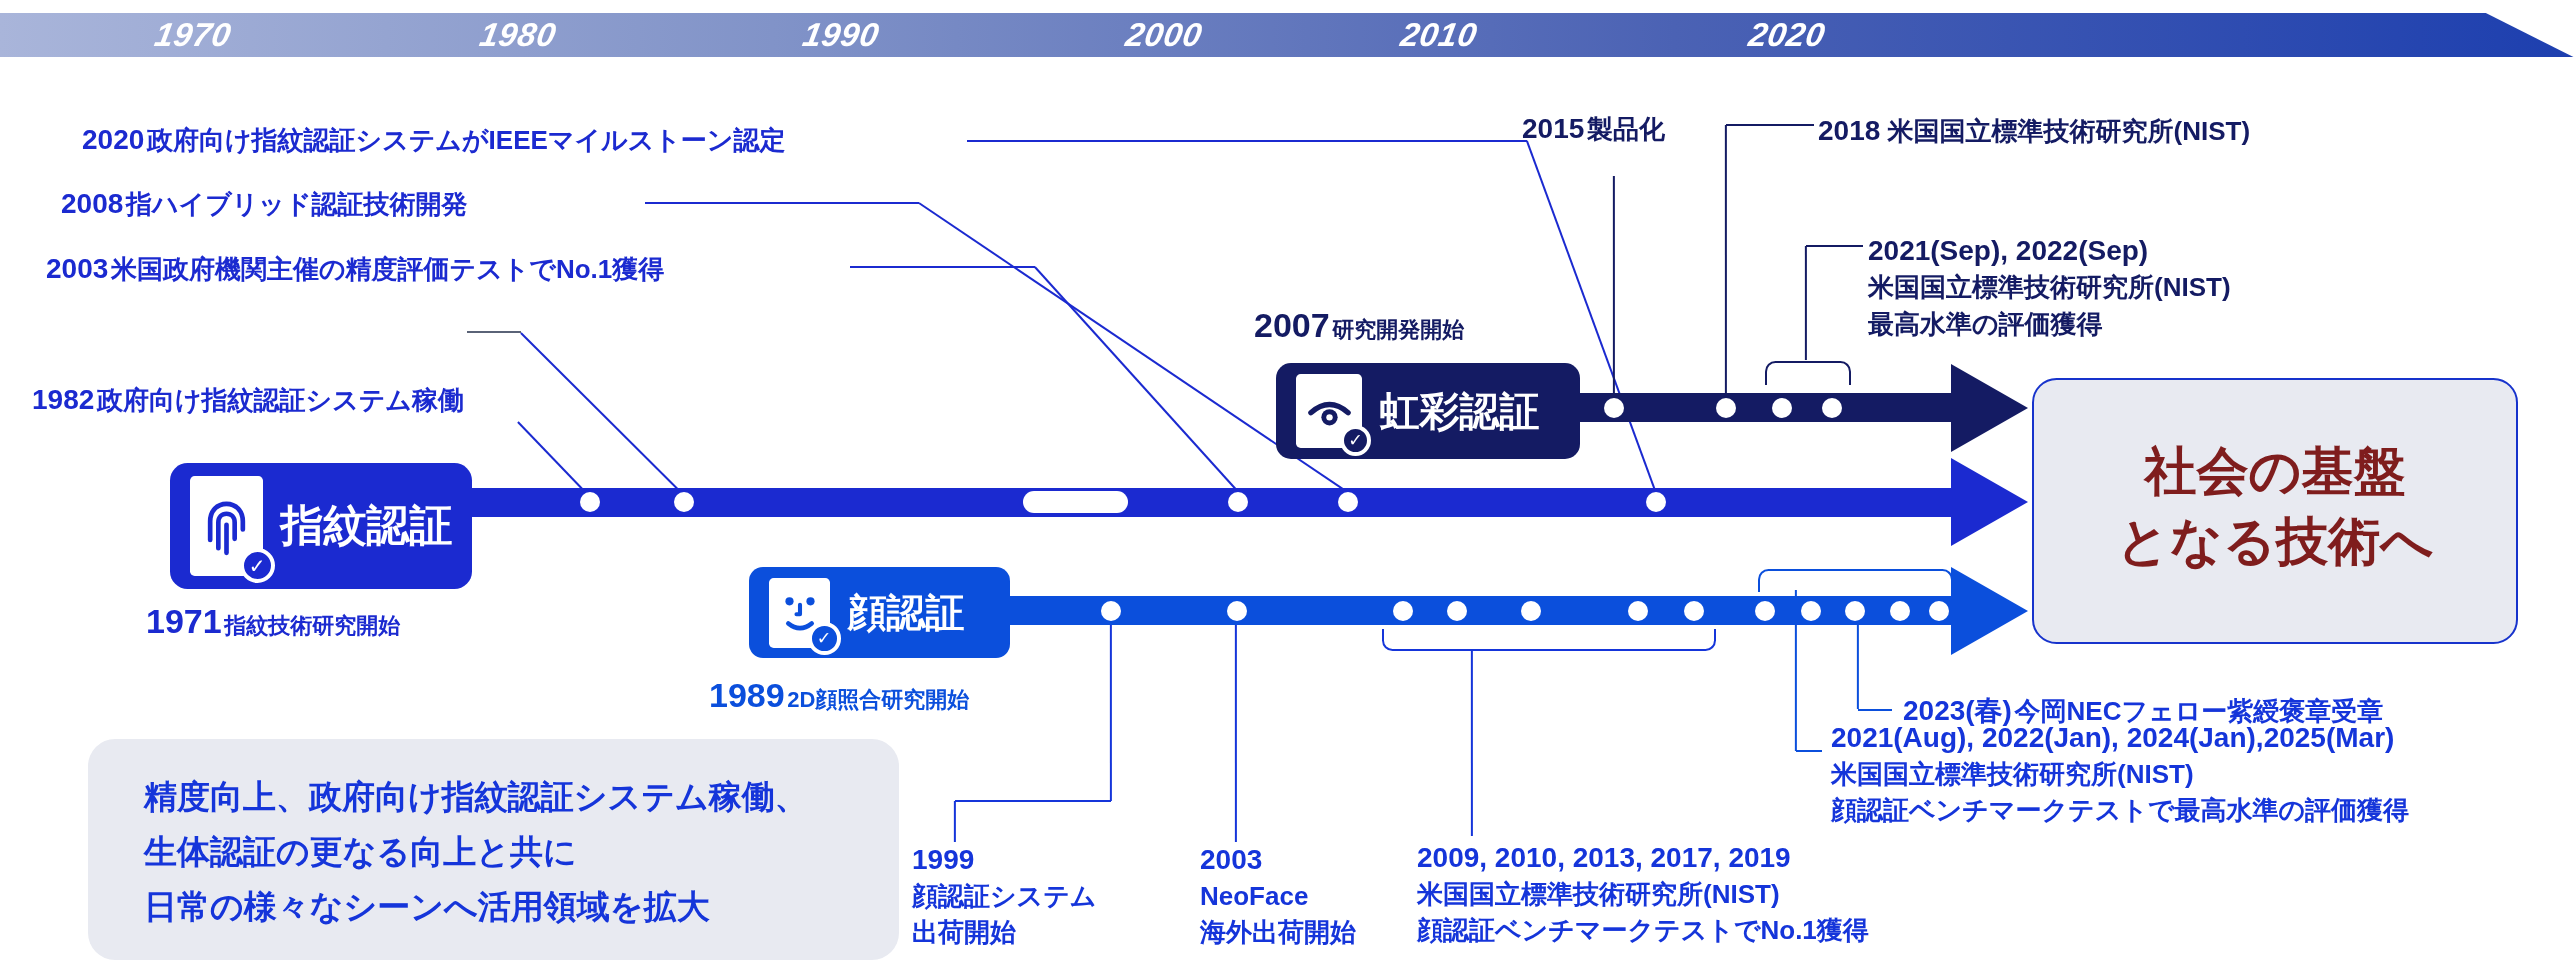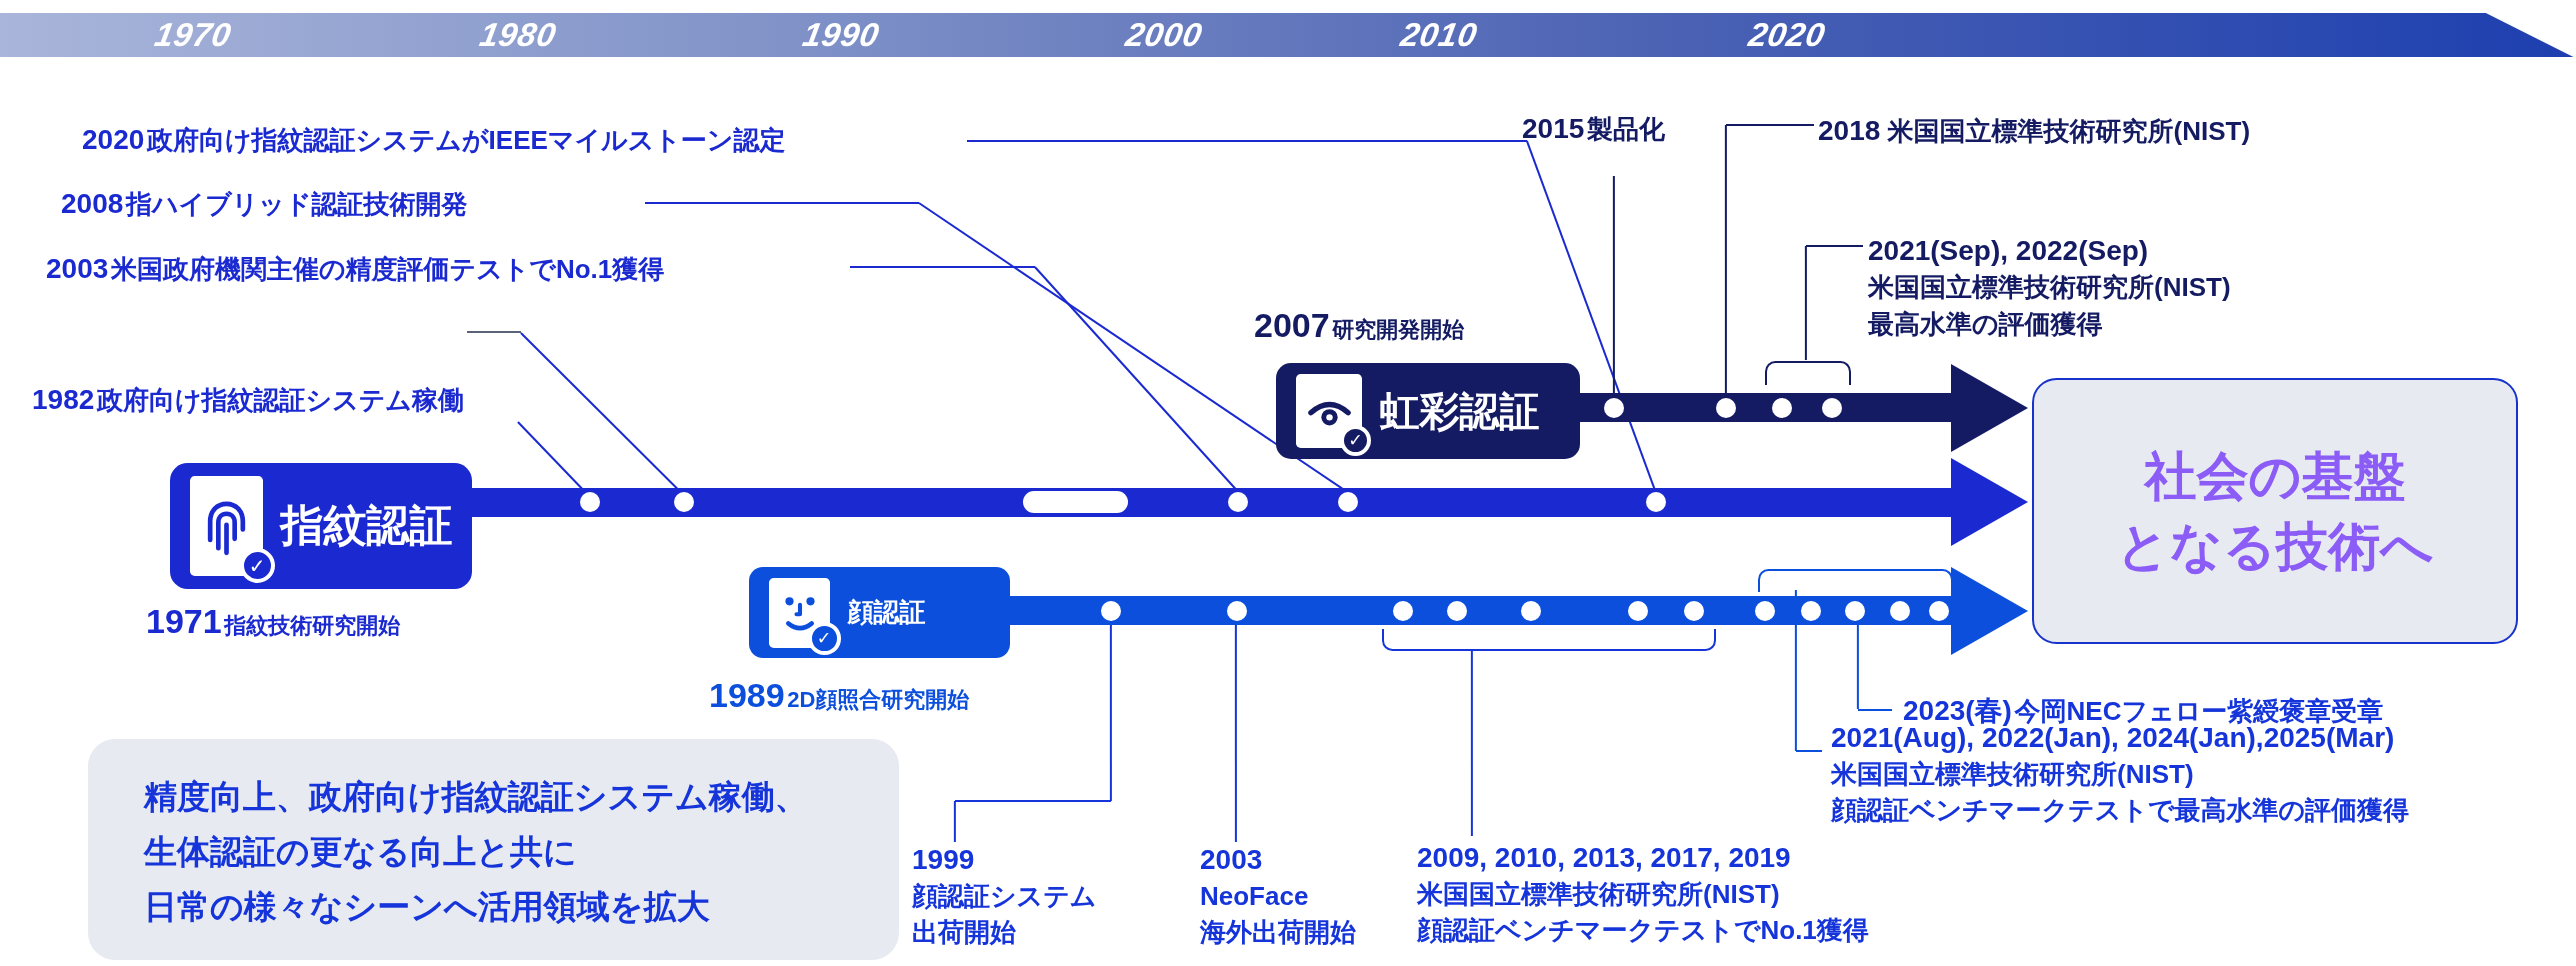--- a/index.html
+++ b/index.html
@@ -39,21 +39,21 @@
   
   .bracket{position:absolute;z-index:2;}
   .brk-up{border-left:2.3px solid;border-right:2.3px solid;border-bottom:2.3px solid;
           border-radius:0 0 10.5px 10.5px;}
   .brk-down{border-left:2.3px solid;border-right:2.3px solid;border-top:2.3px solid;
           border-radius:10.5px 10.5px 0 0;}
   
   #goal-box{left:2032px;top:378px;width:486px;height:266px;background:#e8eaf1;
             border:2.9px solid #1733cc;border-radius:24.6px;z-index:4;box-sizing:border-box;
             display:flex;flex-direction:column;align-items:center;justify-content:center;}
-  #goal-box div{color:#8b5cf6;font-size:52px;font-weight:800;line-height:70px;}
+  #goal-box div{color:#7f1d1d;font-size:52px;font-weight:800;line-height:70px;font-family:Liberation Mono, monospace;}
   #summary-box{left:88px;top:739px;width:811px;height:221px;background:#e8eaf1;
             border-radius:27px;z-index:4;box-sizing:border-box;padding:30px 0 0 56px;}
   #summary-box div{color:#1535da;font-size:33px;font-weight:800;line-height:55px;white-space:nowrap;}
 </style>
 </head>
 <body>
 
 <div id="canvas">
 
   <div id="banner" class="abs">
@@ -156,21 +156,21 @@
       <span class="icon-card" style="width:61px;height:70px;">
         <svg width="42" height="52" viewBox="0 0 72 88">
           <circle cx="18" cy="24" r="7" fill="#0b4fdc"></circle>
           <circle cx="54" cy="24" r="7" fill="#0b4fdc"></circle>
           <path d="M36 30 V46 H30" fill="none" stroke="#0b4fdc" stroke-width="7" stroke-linecap="round" stroke-linejoin="round"></path>
           <path d="M16 62 Q36 78 56 62" fill="none" stroke="#0b4fdc" stroke-width="8" stroke-linecap="round"></path>
         </svg>
       </span>
       <span class="check" style="right:-10.5px;bottom:-7px;width:24.6px;height:24.6px;background:#0b4fdc;font-size:17.6px;">✓</span>
     </span>
-    <span class="badge-label" style="font-size:26px;">顔認証</span>
+    <span class="badge-label" style="font-size:39px;">顔認証</span>
   </div>
   <div class="ann ann-xl" style="left:673px;top:676px;color:#0b4fdc;margin-left:36px;">
     <span class="yr">1989</span>
     <span class="tx">2D顔照合研究開始</span>
   </div>
 
   <div class="bracket brk-up" style="left:1382px;top:629px;width:330px;height:20px;border-color:#1535da;"></div>
   <div class="bracket brk-down" style="left:1758px;top:569px;width:191px;height:21px;border-color:#0b4fdc;"></div>
 
   <div class="blk face-c" style="left:912px;top:842px;">

